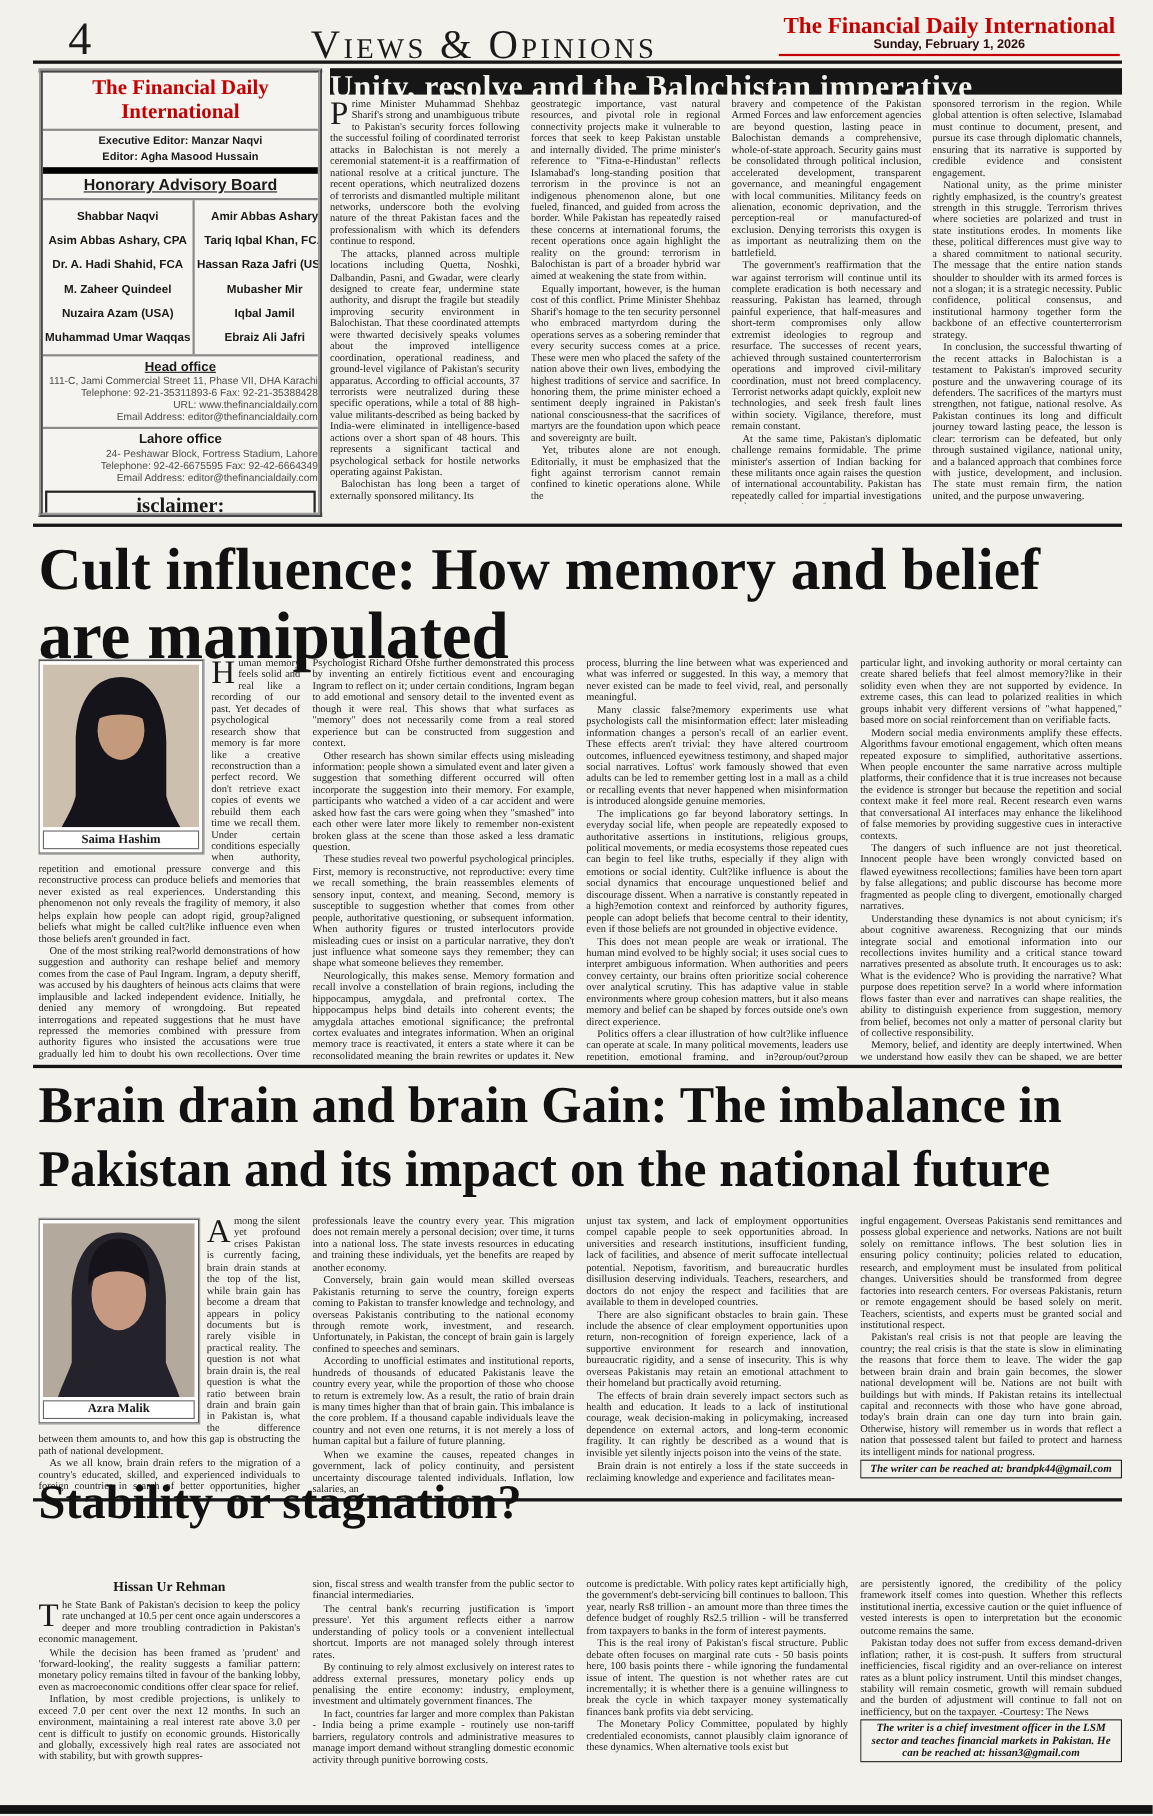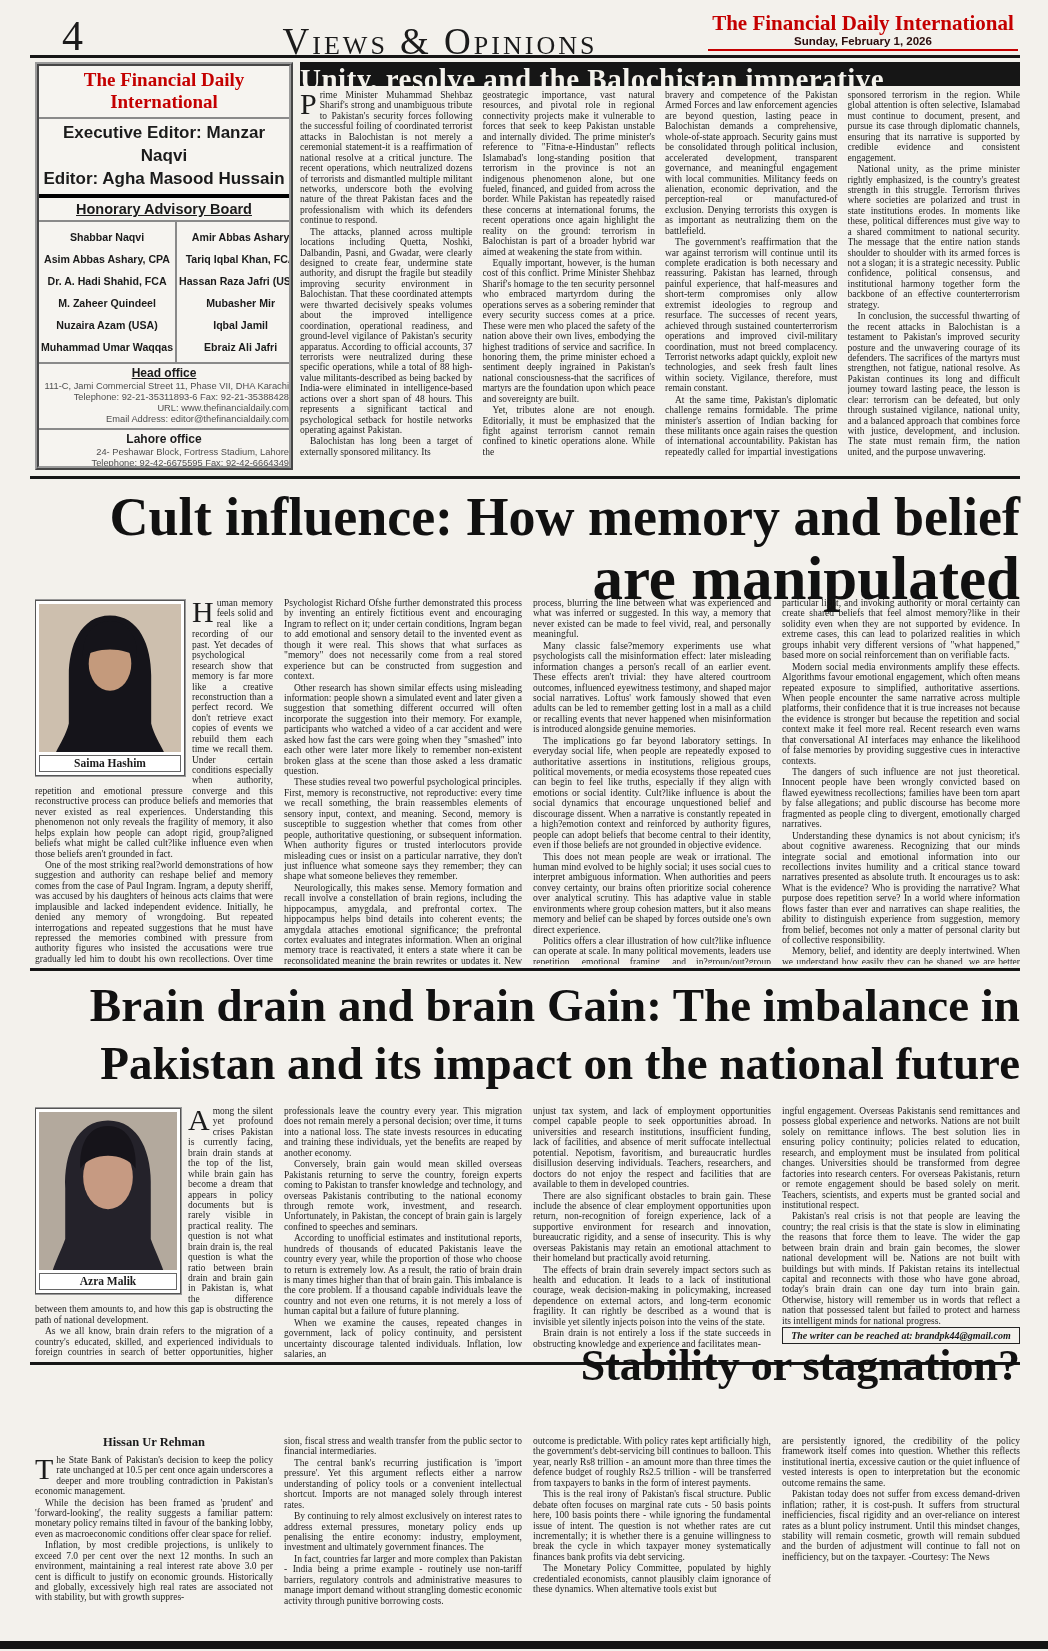--- a/index.html
+++ b/index.html
@@ -21,22 +21,22 @@
     color:#2a0c0c; border-bottom:2px solid #c40000; padding-bottom:2px; margin-top:1px; }
   .rule { left:30px; right:28px; height:3px; background:#161616; }
   .bottom-bar { left:0; right:0; top:1641px; height:8px; background:#141414; }
 
   
   .masthead { left:35px; top:62px; width:258px; height:408px; background:#f6f4f0;
     border:4px ridge #9a9a9a; box-sizing:border-box; overflow:hidden;
     font-family:"Liberation Sans",sans-serif; }
   .mh-title { color:#c40000; font-family:"Liberation Serif",serif; font-weight:bold;
     font-size:19px; text-align:center; padding:3px 0 4px; border-bottom:2px solid #8a8a8a; }
-  .mh-editors { text-align:center; font-weight:bold; font-size:17px; line-height:1.35;
-    padding:3px 0; border-bottom:4px solid #000000; }
+  .mh-editors { text-align:center; font-weight:bold; font-size:10px; line-height:1.35;
+    padding:3px 0; border-bottom:6px solid #000000; }
   .mh-board-head { text-align:center; font-weight:bold; font-size:14.5px;
     text-decoration:underline; padding:3px 0; border-bottom:2px solid #8a8a8a; }
   .mh-grid { display:flex; border-bottom:2px solid #8a8a8a; }
   .mh-grid-col { flex:1; padding:4px 2px; }
   .mh-grid-col:first-child { border-right:2px solid #8a8a8a; }
   .mh-name { font-weight:bold; font-size:10.6px; text-align:center; padding:5px 0; white-space:nowrap; }
   .mh-office-head { text-align:center; font-weight:bold; font-size:12px; text-decoration:underline; padding:2px 0 1px; }
   .mh-office-line { text-align:right; font-size:9.3px; color:#4e4e4e; line-height:1.18; }
   .mh-office { border-bottom:2px solid #8a8a8a; padding-bottom:3px; }
   .mh-disclaimer { border:2px solid #222; margin:3px 2px; padding:1px 3px 3px; background:#f6f4f0; }
@@ -49,21 +49,21 @@
   .col p + p { text-indent:10px; margin-top:1px; }
   .dc::first-letter { float:left; font-size:30px; line-height:0.8; padding:2px 3px 0 0; }
 
   
   .unity { left:300px; top:62px; width:720px; height:408px; }
   .unity-banner { background:#161616; color:#f4f2ec; font-weight:bold; font-size:29px;
     height:24px; line-height:34px; letter-spacing:0.5px; }
   .unity-body { margin-top:4px; gap:10px; height:368px; }
 
   
-  .big-head { left:35px; width:985px; text-align:right; font-weight:bold; color:#111; }
+  .big-head { left:35px; width:985px; text-align:left; font-weight:bold; color:#111; }
   .cult-h1 { top:486px; font-size:54px; }
   .cult-h2 { top:544px; font-size:61px; }
   .brain-h1 { top:978px; font-size:47px; }
   .brain-h2 { top:1036px; font-size:47px; }
   .stab-h  { top:1340px; font-size:44px; }
 
   
   .photo-box { float:left; background:#fff; border:1px solid #555; outline:1px solid #999;
     padding:3px; margin:2px 7px 3px 0; }
   .photo-box svg { display:block; }
@@ -226,21 +226,21 @@
   <div class="col">
     <p>professionals leave the country every year. This migration does not remain merely a personal decision; over time, it turns into a national loss. The state invests resources in educating and training these individuals, yet the benefits are reaped by another economy.</p>
     <p>Conversely, brain gain would mean skilled overseas Pakistanis returning to serve the country, foreign experts coming to Pakistan to transfer knowledge and technology, and overseas Pakistanis contributing to the national economy through remote work, investment, and research. Unfortunately, in Pakistan, the concept of brain gain is largely confined to speeches and seminars.</p>
     <p>According to unofficial estimates and institutional reports, hundreds of thousands of educated Pakistanis leave the country every year, while the proportion of those who choose to return is extremely low. As a result, the ratio of brain drain is many times higher than that of brain gain. This imbalance is the core problem. If a thousand capable individuals leave the country and not even one returns, it is not merely a loss of human capital but a failure of future planning.</p>
     <p>When we examine the causes, repeated changes in government, lack of policy continuity, and persistent uncertainty discourage talented individuals. Inflation, low salaries, an</p>
   </div>
   <div class="col">
     <p>unjust tax system, and lack of employment opportunities compel capable people to seek opportunities abroad. In universities and research institutions, insufficient funding, lack of facilities, and absence of merit suffocate intellectual potential. Nepotism, favoritism, and bureaucratic hurdles disillusion deserving individuals. Teachers, researchers, and doctors do not enjoy the respect and facilities that are available to them in developed countries.</p>
     <p>There are also significant obstacles to brain gain. These include the absence of clear employment opportunities upon return, non-recognition of foreign experience, lack of a supportive environment for research and innovation, bureaucratic rigidity, and a sense of insecurity. This is why overseas Pakistanis may retain an emotional attachment to their homeland but practically avoid returning.</p>
     <p>The effects of brain drain severely impact sectors such as health and education. It leads to a lack of institutional courage, weak decision-making in policymaking, increased dependence on external actors, and long-term economic fragility. It can rightly be described as a wound that is invisible yet silently injects poison into the veins of the state.</p>
-    <p>Brain drain is not entirely a loss if the state succeeds in obstructing knowledge and experience and facilitates mean-</p>
+    <p>Brain drain is not entirely a loss if the state succeeds in reclaiming knowledge and experience and facilitates mean-</p>
   </div>
   <div class="col">
     <p>ingful engagement. Overseas Pakistanis send remittances and possess global experience and networks. Nations are not built solely on remittance inflows. The best solution lies in ensuring policy continuity; policies related to education, research, and employment must be insulated from political changes. Universities should be transformed from degree factories into research centers. For overseas Pakistanis, return or remote engagement should be based solely on merit. Teachers, scientists, and experts must be granted social and institutional respect.</p>
     <p>Pakistan's real crisis is not that people are leaving the country; the real crisis is that the state is slow in eliminating the reasons that force them to leave. The wider the gap between brain drain and brain gain becomes, the slower national development will be. Nations are not built with buildings but with minds. If Pakistan retains its intellectual capital and reconnects with those who have gone abroad, today's brain drain can one day turn into brain gain. Otherwise, history will remember us in words that reflect a nation that possessed talent but failed to protect and harness its intelligent minds for national progress.</p>
     <p class="contact-box">The writer can be reached at: brandpk44@gmail.com</p>
   </div>
 </div>
 
 <div class="abs rule" style="top:1362px;"></div>
 
@@ -260,16 +260,17 @@
     <p>In fact, countries far larger and more complex than Pakistan - India being a prime example - routinely use non-tariff barriers, regulatory controls and administrative measures to manage import demand without strangling domestic economic activity through punitive borrowing costs.</p>
   </div>
   <div class="col">
     <p>outcome is predictable. With policy rates kept artificially high, the government's debt-servicing bill continues to balloon. This year, nearly Rs8 trillion - an amount more than three times the defence budget of roughly Rs2.5 trillion - will be transferred from taxpayers to banks in the form of interest payments.</p>
     <p>This is the real irony of Pakistan's fiscal structure. Public debate often focuses on marginal rate cuts - 50 basis points here, 100 basis points there - while ignoring the fundamental issue of intent. The question is not whether rates are cut incrementally; it is whether there is a genuine willingness to break the cycle in which taxpayer money systematically finances bank profits via debt servicing.</p>
     <p>The Monetary Policy Committee, populated by highly credentialed economists, cannot plausibly claim ignorance of these dynamics. When alternative tools exist but</p>
   </div>
   <div class="col">
     <p>are persistently ignored, the credibility of the policy framework itself comes into question. Whether this reflects institutional inertia, excessive caution or the quiet influence of vested interests is open to interpretation but the economic outcome remains the same.</p>
     <p>Pakistan today does not suffer from excess demand-driven inflation; rather, it is cost-push. It suffers from structural inefficiencies, fiscal rigidity and an over-reliance on interest rates as a blunt policy instrument. Until this mindset changes, stability will remain cosmetic, growth will remain subdued and the burden of adjustment will continue to fall not on inefficiency, but on the taxpayer. -Courtesy: The News</p>
+    <p class="contact-box">The writer is a chief investment officer in the LSM sector and teaches financial markets in Pakistan. He can be reached at: hissan3@gmail.com</p>
   </div>
 </div>
 
 <div class="abs bottom-bar"></div>
 
 </body></html>

